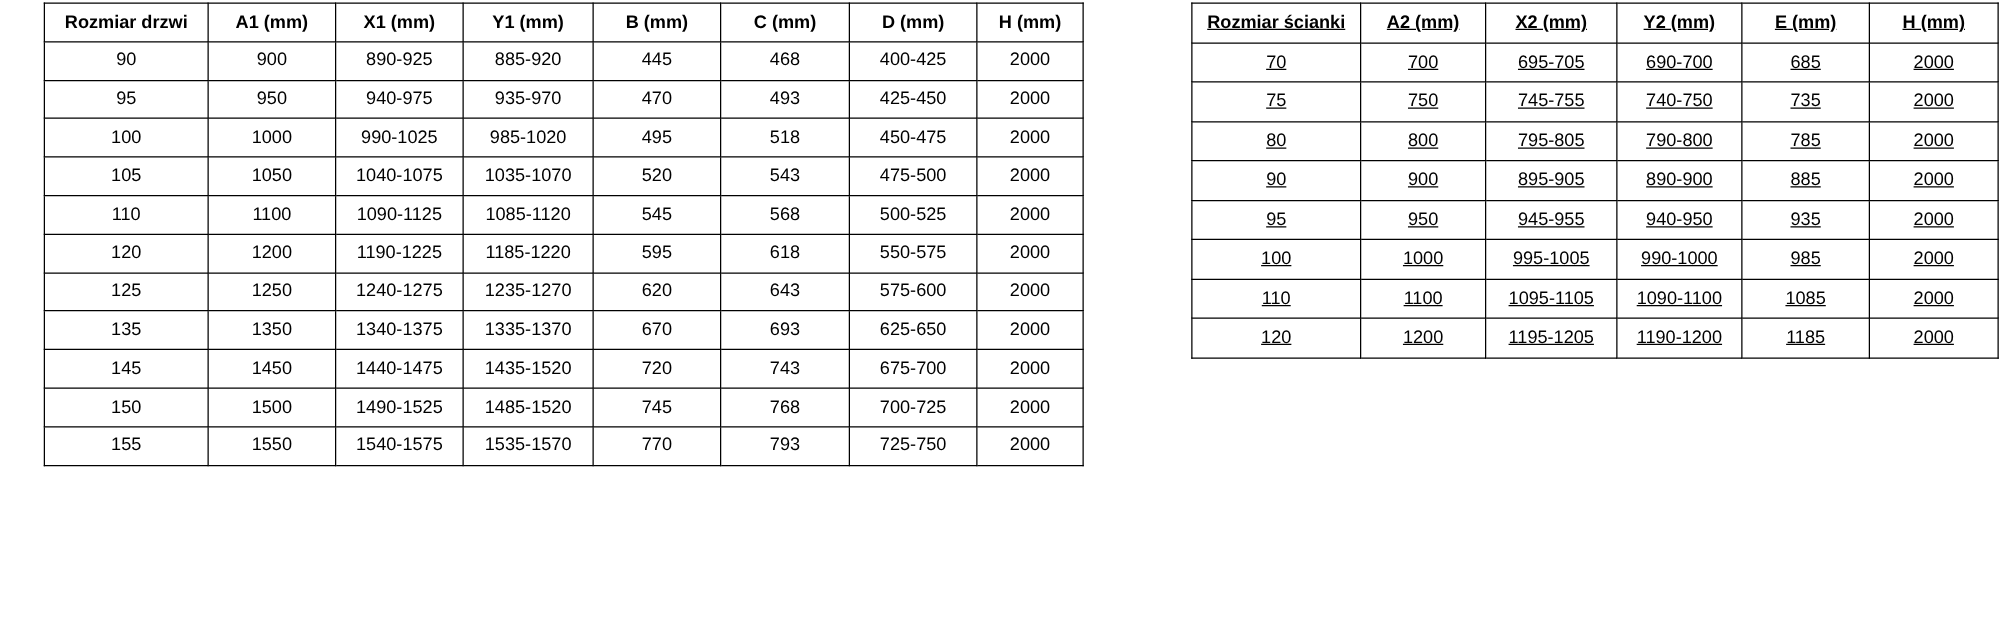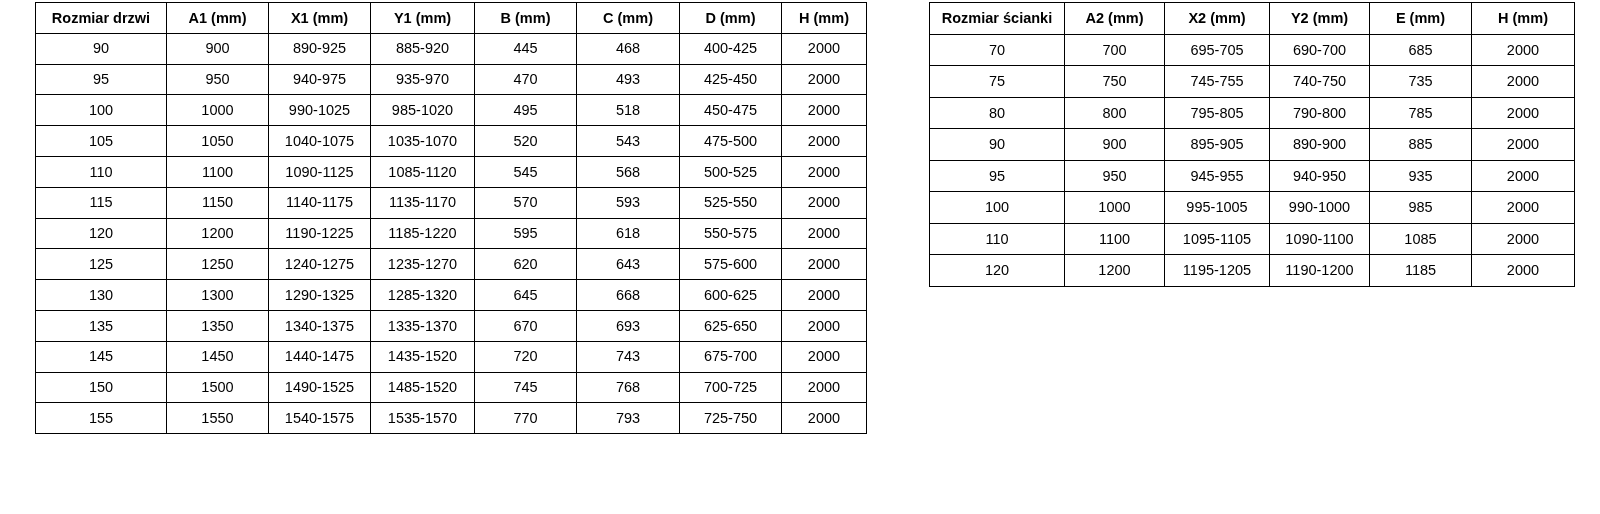--- a/index.html
+++ b/index.html
@@ -40,22 +40,23 @@
   }
   #door-table {
     left: 2px;
     width: 831px;
     margin-left: 33px;
   }
   #door-table th, #door-table td {
     height: 29.8px;
   }
   #wall-table {
-    left: 929px;
+    left: 953px;
     width: 645px;
+    text-decoration: underline;
   }
   #wall-table th, #wall-table td {
     height: 30.5px;
   }
 </style>
 </head>
 <body>
 
 <table id="door-table" class="spec-table">
   <colgroup>
@@ -125,57 +126,37 @@
         <td>110</td>
         <td>1100</td>
         <td>1090-1125</td>
         <td>1085-1120</td>
         <td>545</td>
         <td>568</td>
         <td>500-525</td>
         <td>2000</td>
       </tr>
       <tr>
-        <td>115</td>
-        <td>1150</td>
-        <td>1140-1175</td>
-        <td>1135-1170</td>
-        <td>570</td>
-        <td>593</td>
-        <td>525-550</td>
-        <td>2000</td>
-      </tr>
-      <tr>
         <td>120</td>
         <td>1200</td>
         <td>1190-1225</td>
         <td>1185-1220</td>
         <td>595</td>
         <td>618</td>
         <td>550-575</td>
         <td>2000</td>
       </tr>
       <tr>
         <td>125</td>
         <td>1250</td>
         <td>1240-1275</td>
         <td>1235-1270</td>
         <td>620</td>
         <td>643</td>
         <td>575-600</td>
-        <td>2000</td>
-      </tr>
-      <tr>
-        <td>130</td>
-        <td>1300</td>
-        <td>1290-1325</td>
-        <td>1285-1320</td>
-        <td>645</td>
-        <td>668</td>
-        <td>600-625</td>
         <td>2000</td>
       </tr>
       <tr>
         <td>135</td>
         <td>1350</td>
         <td>1340-1375</td>
         <td>1335-1370</td>
         <td>670</td>
         <td>693</td>
         <td>625-650</td>

